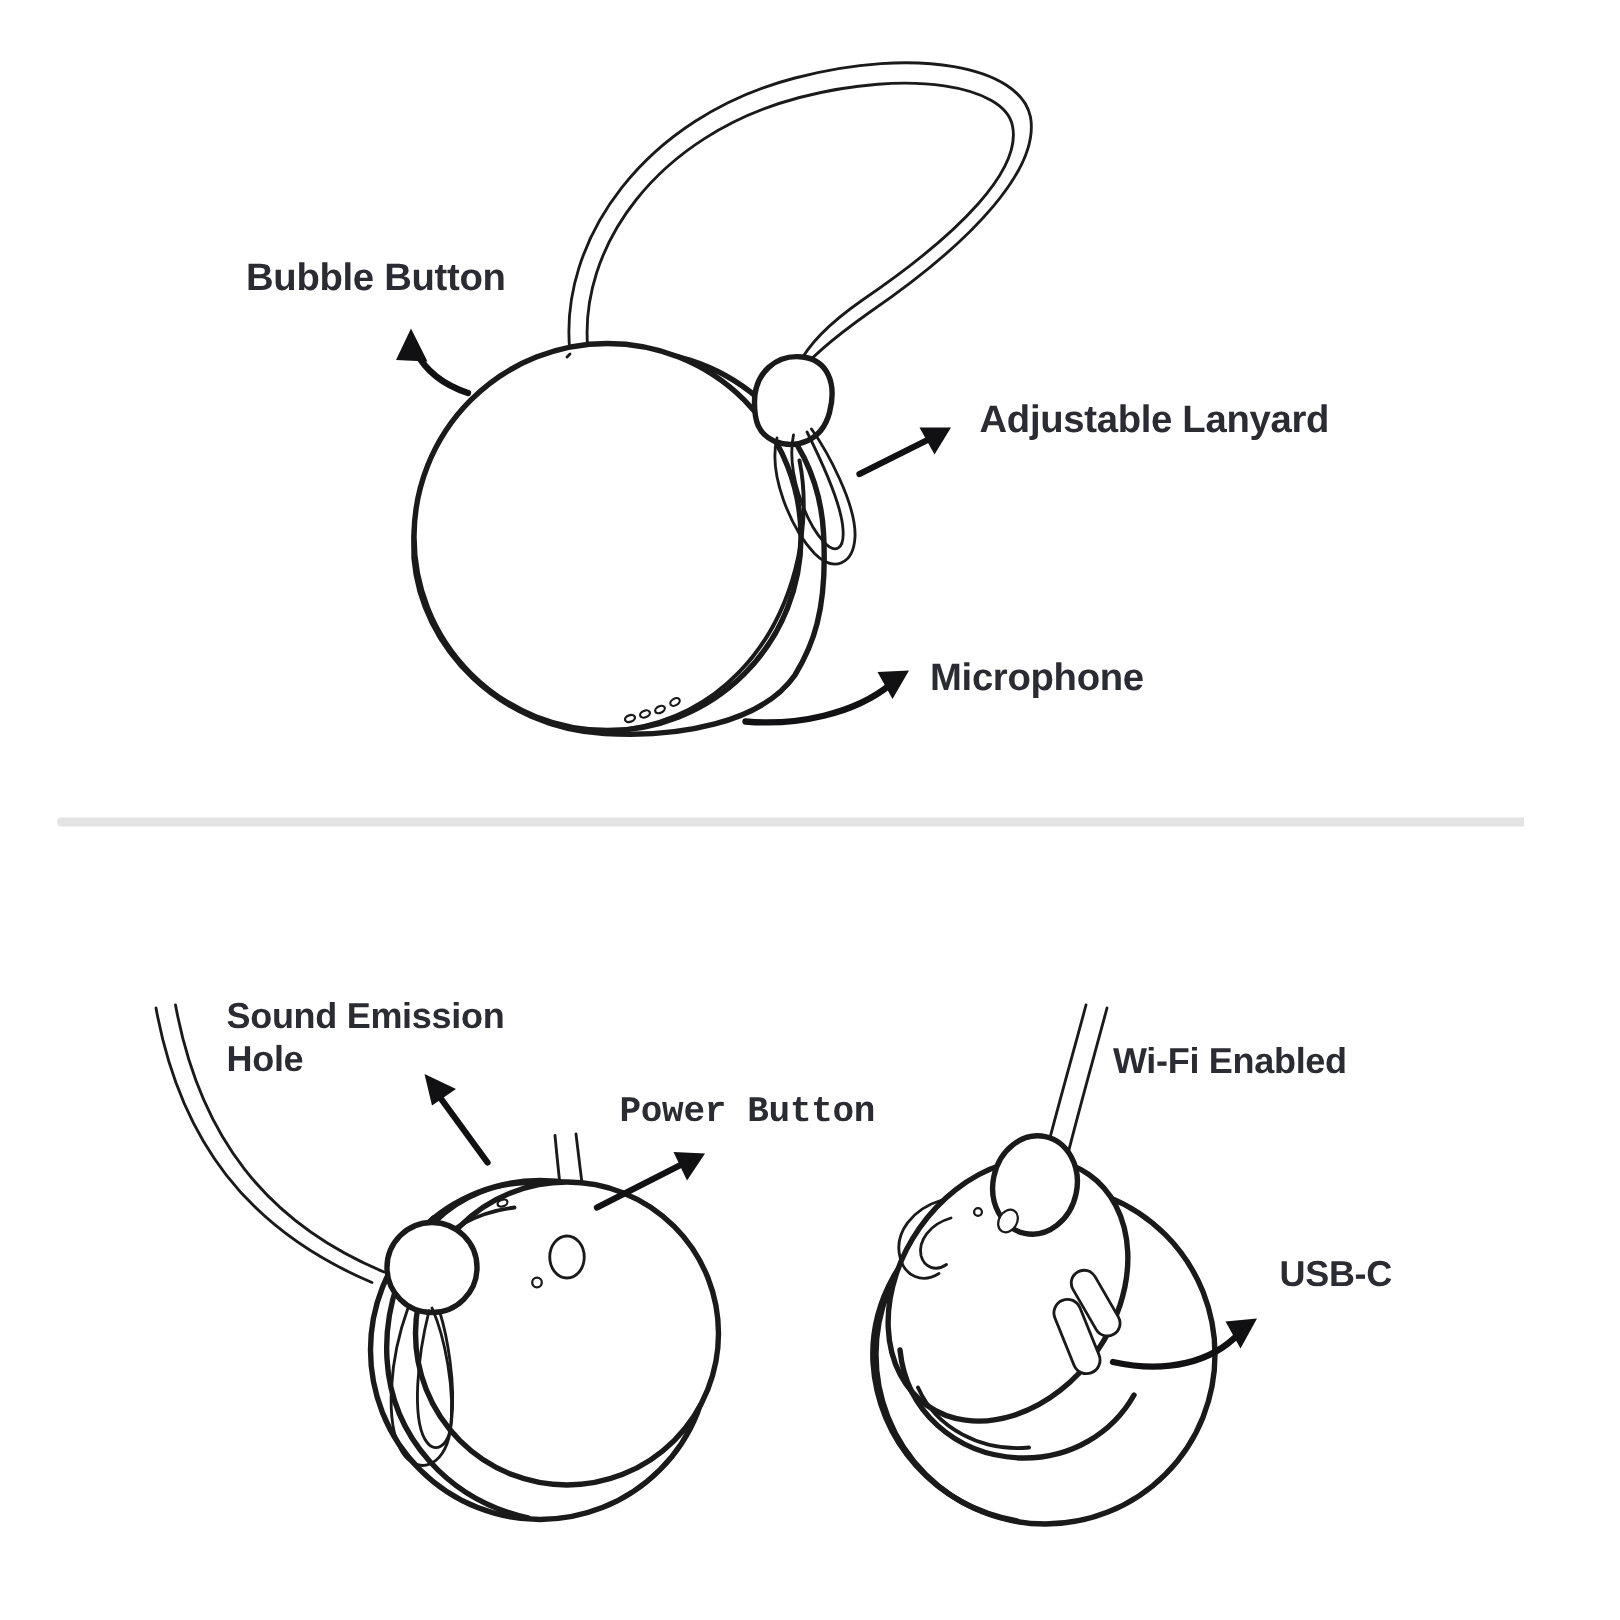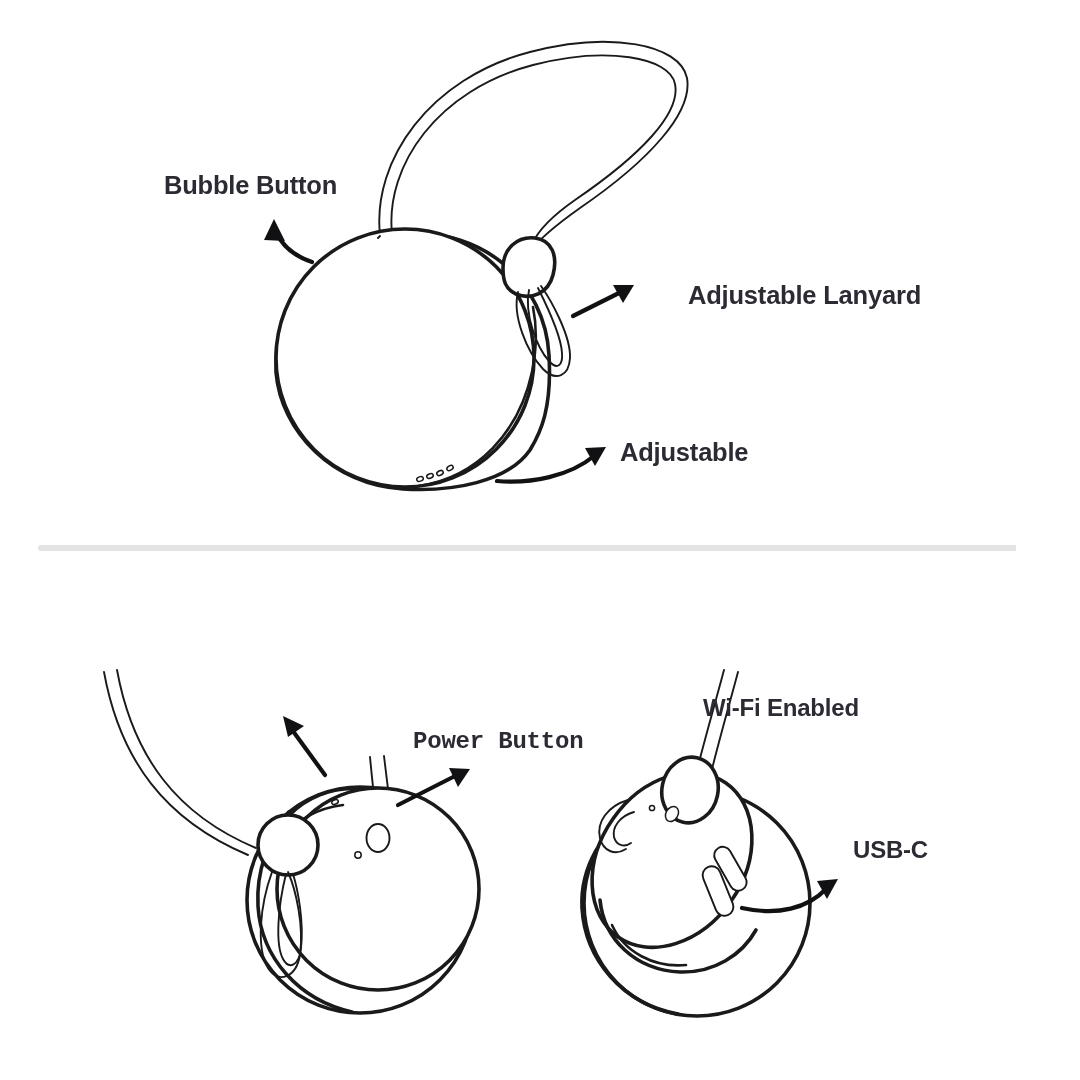--- a/index.html
+++ b/index.html
@@ -259,24 +259,26 @@
         <path class="arrow-path" d="M 742 908 C 778 916, 808 908, 826 889"></path>
         <path class="arrow-head" d="M 838 879 L 817 881 L 827 899 Z"></path>
       </g>
     </g>
   </svg>
 
   <div class="divider"></div>
 
   <div class="label label-lg" style="left:164px; top:170px;">Bubble Button</div>
 
-  <div class="label label-lg" style="left:653px; top:280px;margin-left:35px;">Adjustable Lanyard</div>
-
-  <div class="label label-lg" style="left:620px; top:437px;">Adjustable</div>
-
+  <div class="label label-lg" style="left:653px; top:265px;">Adjustable Lanyard</div>
+
+  <div class="label label-lg" style="left:620px; top:437px;">Microphone</div>
+
+  <div class="label label-md" style="left:151px; top:663px;">Sound Emission
+Hole</div>
 
   <div class="label label-md" style="left:413px; top:727px;font-family:Liberation Mono, monospace;">Power Button</div>
 
-  <div class="label label-md" style="left:703px; top:693px;">Wi-Fi Enabled</div>
+  <div class="label label-md" style="left:742px; top:693px;">Wi-Fi Enabled</div>
 
   <div class="label label-md" style="left:853px; top:835px;">USB-C</div>
 
 </div>
 
 </body></html>

